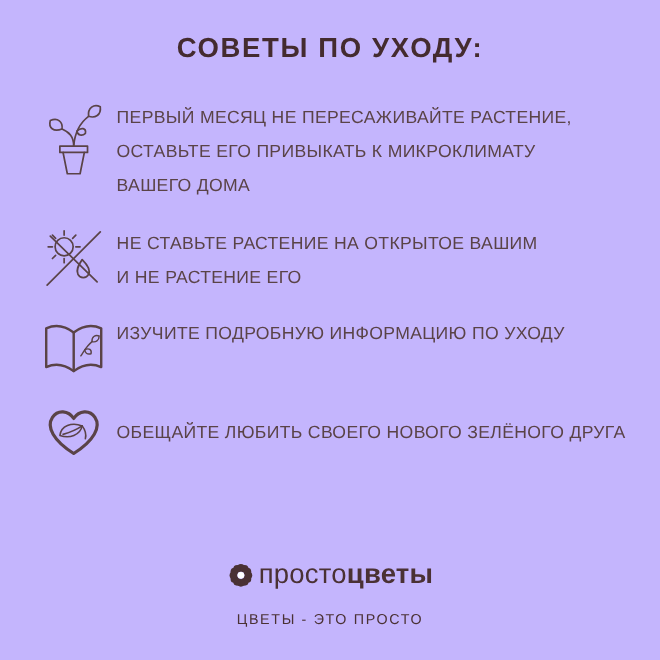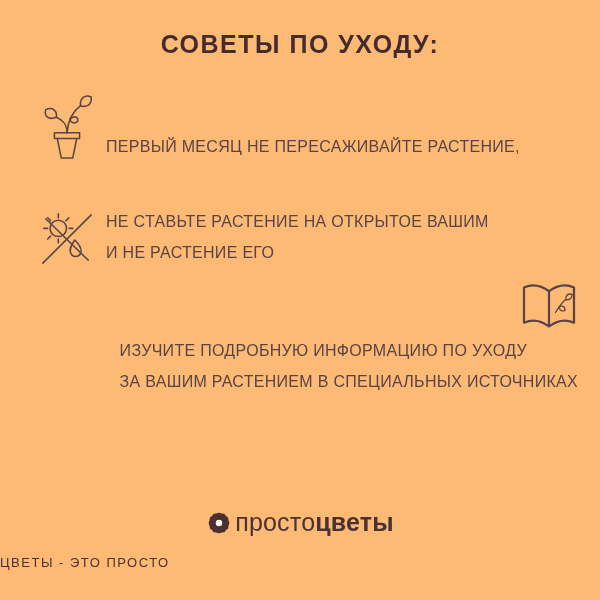--- a/index.html
+++ b/index.html
@@ -2,49 +2,49 @@
 <html><head>
 <meta charset="utf-8">
 <style>
   html,body{margin:0;padding:0;}
   body{
     width:600px;height:600px;
     background:#ffffff;
     font-family:"Liberation Sans", sans-serif;
     overflow:hidden;
   }
-  .card{position:relative;width:600px;height:600px;background:#fdba74;}
+  .card{position:relative;width:600px;height:600px;background:#c4b5fd;}
   .title{
     position:absolute;top:30px;left:0;right:0;
     margin:0;text-align:center;
     font-size:25px;font-weight:700;letter-spacing:1.5px;
     color:#442b2f;
   }
   .tip{
     position:absolute;left:38px;width:540px;
-    display:flex;align-items:flex-end;
+    display:flex;align-items:flex-start;
   }
   .tip-1{top:92px;}
   .tip-2{top:206px;}
-  .tip-3{top:277px;flex-direction:column;}
+  .tip-3{top:288px;}
   .tip-4{top:366px;}
   .tip-icon{
     flex:0 0 58px;width:58px;
     display:flex;justify-content:center;
   }
   .tip-3 .tip-icon svg{margin-top:4px;}
   .tip-text{
     margin-left:10px;
     font-size:16px;line-height:31px;letter-spacing:0.3px;
     color:#5a4347;white-space:nowrap;
   }
   .tip-4 .tip-text{margin-top:12px;}
   .footer{
     position:absolute;left:0;right:0;bottom:30px;
-    text-align:left;color:#4a3134;
+    text-align:center;color:#4a3134;
   }
   .brand-row{
     display:flex;align-items:center;justify-content:center;gap:3px;
   }
   .brand-name{font-size:25px;font-weight:400;letter-spacing:0.2px;}
   .brand-name b{font-weight:700;}
   .tagline{
     margin-top:18px;font-size:13px;letter-spacing:1.5px;font-weight:400;
   }
   svg{display:block;}
@@ -63,20 +63,22 @@
         <path d="M20 47 L24 67 H36 L40 47"></path>
         <path d="M30 41 C30 32 26 28 19 25"></path>
         <path d="M30 41 C31 28 36 19 44 13"></path>
         <path d="M19 25 C11 28 6 24 8 17 C15 14 20 18 19 25 Z"></path>
         <path d="M44 13 C43 5 49 1 55 4 C56 12 50 15 44 13 Z"></path>
         <path d="M33 27 C37 23 42 24 41 29 C38 32 34 31 33 27 Z"></path>
       </svg>
     </span>
     <div class="tip-text">
       <div>ПЕРВЫЙ МЕСЯЦ НЕ ПЕРЕСАЖИВАЙТЕ РАСТЕНИЕ,</div>
+      <div>ОСТАВЬТЕ ЕГО ПРИВЫКАТЬ К МИКРОКЛИМАТУ</div>
+      <div>ВАШЕГО ДОМА</div>
     </div>
   </div>
 
   <div class="tip tip-2">
     <span class="tip-icon">
       <svg width="58" height="58" viewBox="0 0 60 60" fill="none" stroke="#5a4347" stroke-width="1.6" stroke-linecap="round" stroke-linejoin="round">
         <circle cx="21" cy="19" r="8.5"></circle>
         <path d="M21 4 V8"></path>
         <path d="M21 30 V34"></path>
         <path d="M6 19 H10"></path>
@@ -102,24 +104,38 @@
         <path d="M31 11 V49"></path>
         <g stroke-width="1.4">
           <path d="M38 34 C42 28 44 24 49 20"></path>
           <path d="M49 20 C48.5 15.5 52 13 56 14.5 C56 19 52.5 21 49 20 Z"></path>
           <path d="M42 28 C46 26 49 28 48 32 C44 33 42 31 42 28 Z"></path>
         </g>
       </svg>
     </span>
     <div class="tip-text">
       <div>ИЗУЧИТЕ ПОДРОБНУЮ ИНФОРМАЦИЮ ПО УХОДУ</div>
-      <div>ЗА ВАШИМ РАСТЕНИЕМ В СПЕЦИАЛЬНЫХ ИСТОЧНИКАХ</div>
     </div>
   </div>
 
+  <div class="tip tip-4">
+    <span class="tip-icon">
+      <svg width="56" height="52" viewBox="0 0 58 52" fill="none" stroke="#5a4347" stroke-linecap="round" stroke-linejoin="round">
+        <path stroke-width="3" d="M29 47 C10 35 3 22 9 13 C14 5.5 24 6.5 29 14 C34 6.5 44 5.5 49 13 C55 22 48 35 29 47 Z"></path>
+        <g stroke-width="1.5">
+          <path d="M16 30 C17 21 27 17 37 21 C35 30 25 33 16 30 Z"></path>
+          <path d="M19 29 C26 27 31 25 37 21"></path>
+          <path d="M37 21 C40 25 41 29 40 33"></path>
+        </g>
+      </svg>
+    </span>
+    <div class="tip-text">
+      <div>ОБЕЩАЙТЕ ЛЮБИТЬ СВОЕГО НОВОГО ЗЕЛЁНОГО ДРУГА</div>
+    </div>
+  </div>
 
   <div class="footer">
     <div class="brand-row">
       <span>
         <svg width="26" height="26" viewBox="0 0 26 26">
           <g fill="#4a3134">
             <circle cx="13" cy="6.2" r="3.5"></circle>
             <circle cx="16.4" cy="7.1" r="3.5"></circle>
             <circle cx="18.9" cy="9.6" r="3.5"></circle>
             <circle cx="19.8" cy="13" r="3.5"></circle>

